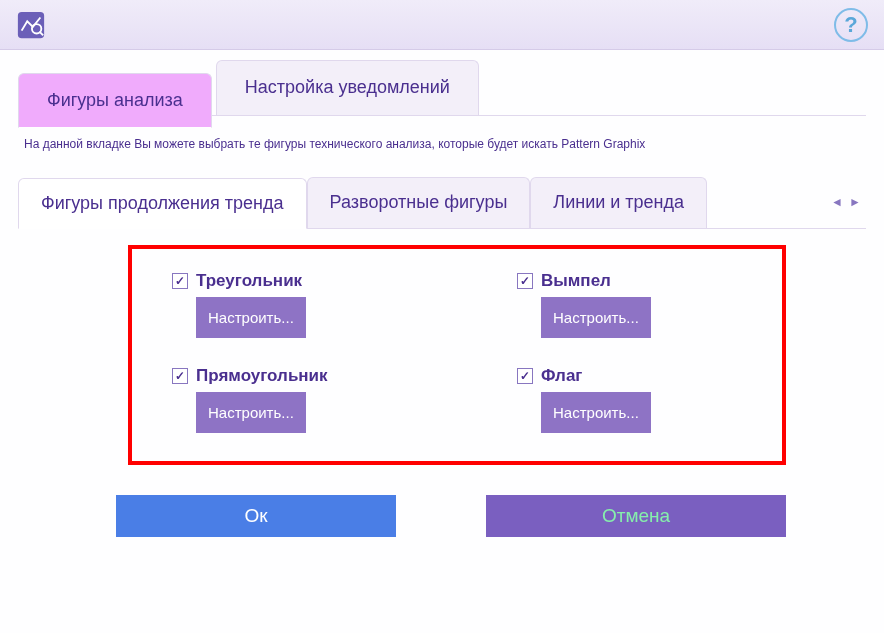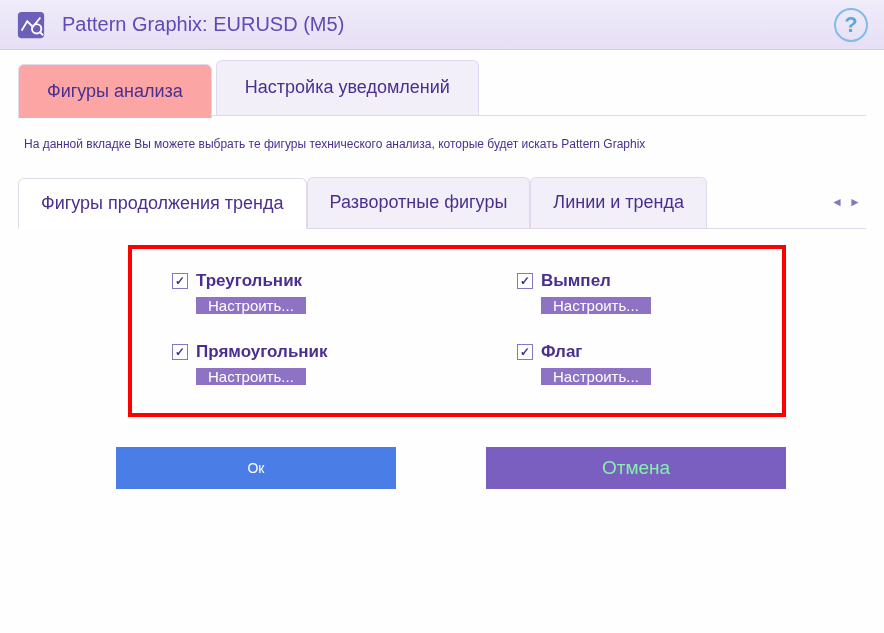--- a/index.html
+++ b/index.html
@@ -61,23 +61,23 @@
     font-size: 18px;
     color: #4a2f8f;
     cursor: pointer;
     background: #f3eff9;
     border: 1px solid #e0d8ed;
     border-bottom: none;
     margin-right: 4px;
     border-radius: 6px 6px 0 0;
   }
   .top-tab.active {
-    background: #fca5a5;
-    position: relative;
-    top: 4px;
+    background: #f0abfc;
+    position: relative;
+    top: 13px;
     border-bottom: 1px solid #fff;
   }
   .description {
     color: #4a2f8f;
     font-size: 12px;
     line-height: 1.4;
     padding: 20px 6px 24px 6px;
   }
   .sub-tabs-wrap {
     border-bottom: 1px solid #e0d8ed;
@@ -153,38 +153,38 @@
   }
   .pattern-label {
     color: #4a2f8f;
     font-size: 17px;
     font-weight: bold;
   }
   .configure-btn {
     background: #8e73c5;
     color: #fff;
     border: none;
-    padding: 0 12px;
+    padding: 12px 12px;
     font-size: 15px;
     cursor: pointer;
     width: fit-content;
     margin-left: 24px;
   }
   .footer-btns {
     display: flex;
     justify-content: space-between;
     padding: 12px 80px 0 98px;
   }
   .ok-btn {
     background: #4a7ee6;
     color: #fff;
     border: none;
     width: 280px;
     padding: 10px 1px;
-    font-size: 14px;
+    font-size: 19px;
     cursor: pointer;
   }
   .cancel-btn {
     background: #7a5fc0;
     color: #86efac;
     border: none;
     width: 300px;
     padding: 10px 0;
     font-size: 19px;
     cursor: pointer;
@@ -195,21 +195,20 @@
 
 <div class="titlebar">
   <span class="app-icon">
     <svg viewBox="0 0 32 32">
       <rect x="2" y="2" width="28" height="28" rx="4" fill="#6b5fb8"></rect>
       <path d="M6 22 L12 12 L18 18 L26 8" stroke="#fff" stroke-width="2" fill="none"></path>
       <circle cx="22" cy="20" r="5" fill="none" stroke="#fff" stroke-width="2"></circle>
       <line x1="25" y1="23" x2="29" y2="27" stroke="#fff" stroke-width="2"></line>
     </svg>
   </span>
-  <span class="title-text">Pattern Graphix: EURUSD (M5)</span>
   <span class="help-icon">?</span>
 </div>
 
 <div class="main-area">
 
   <div class="top-tabs">
     <div class="top-tab active">Фигуры анализа</div>
     <div class="top-tab">Настройка уведомлений</div>
   </div>
 

